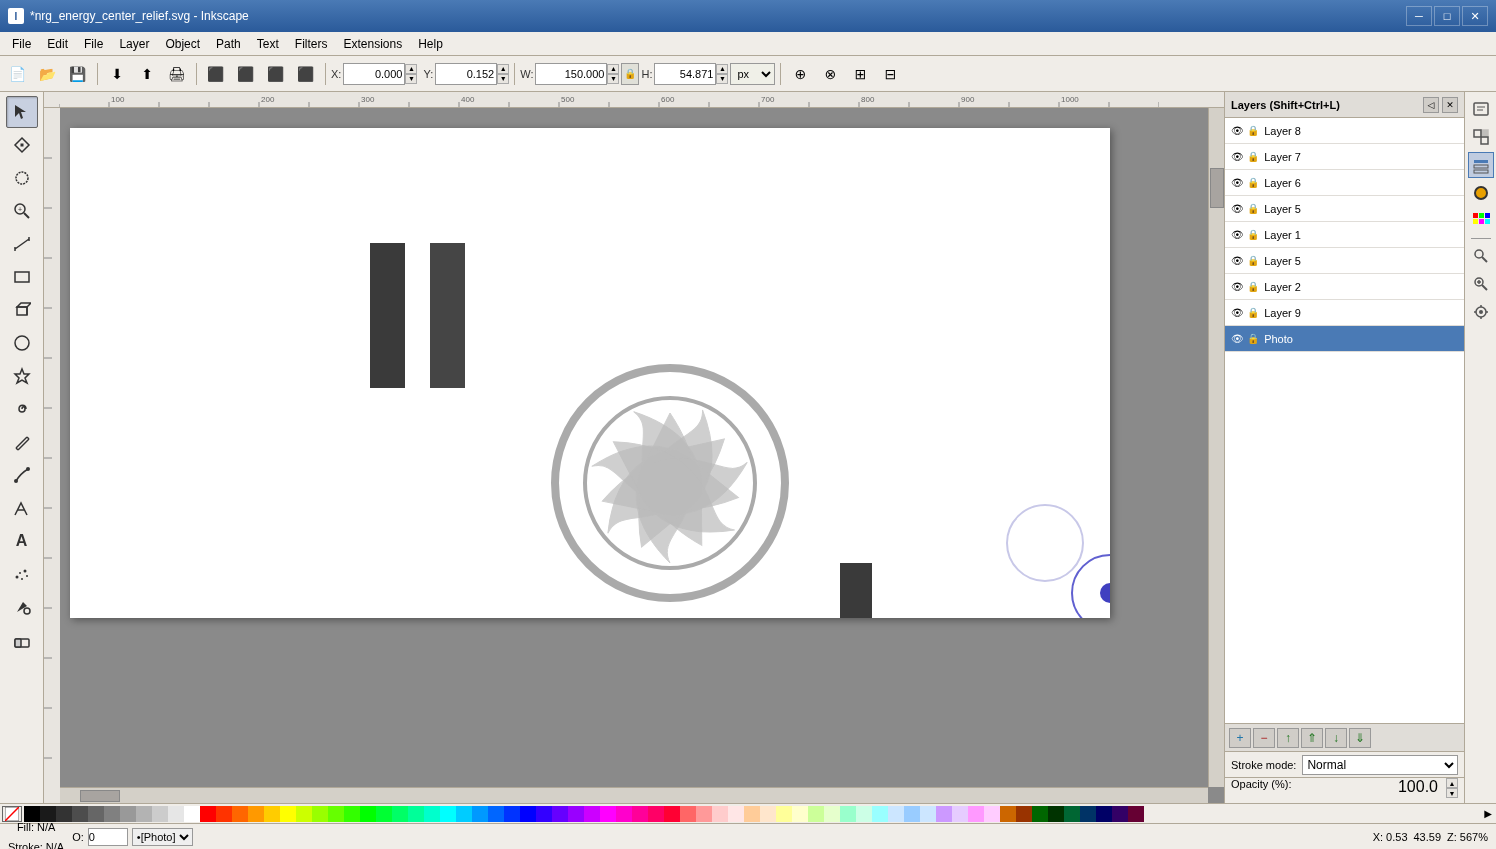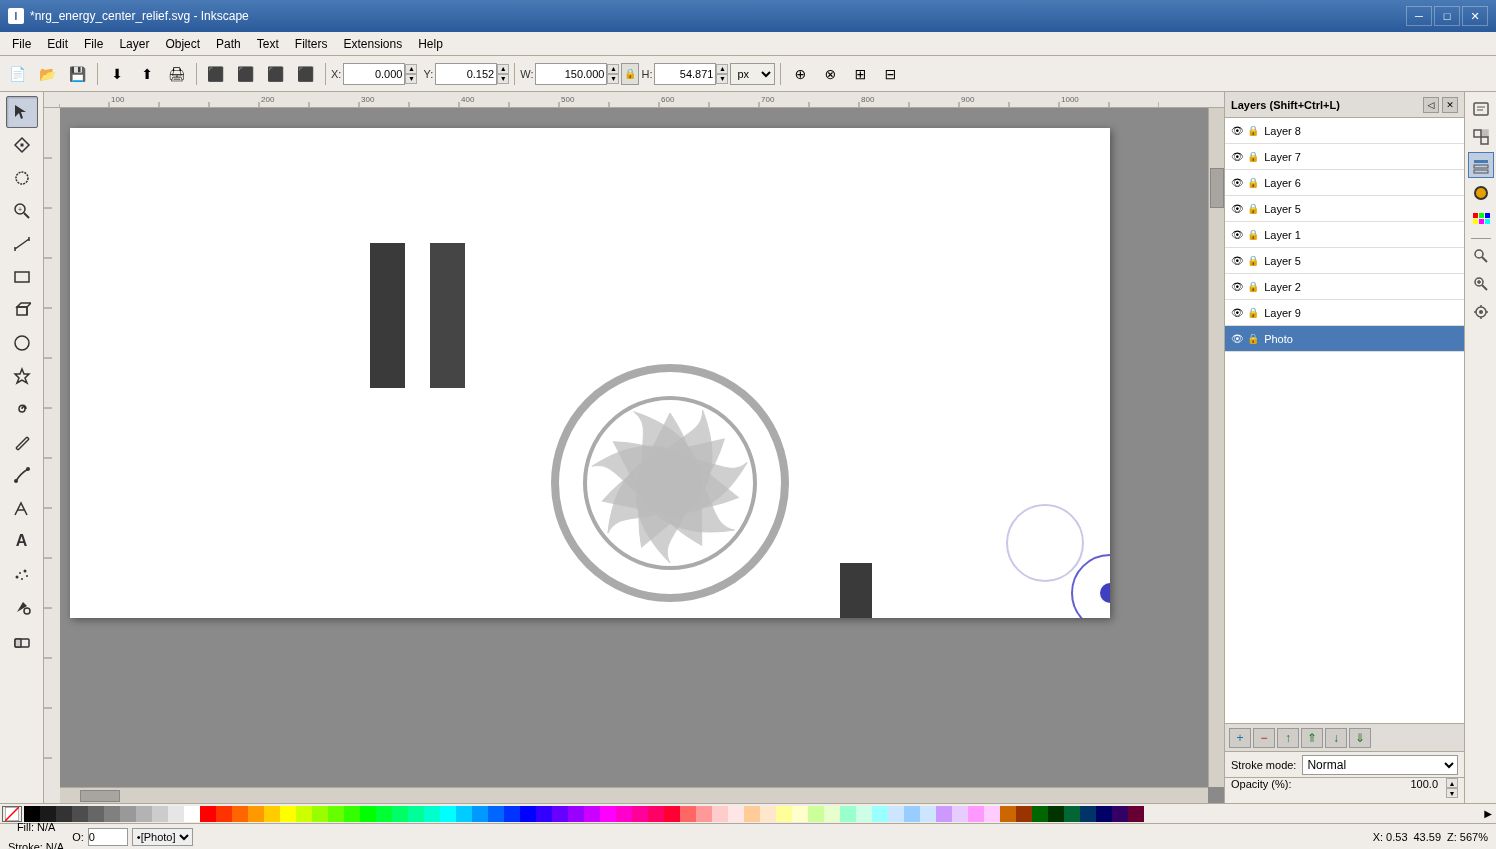--- a/index.html
+++ b/index.html
@@ -219,21 +219,21 @@
     #opacity-row {
       height: 26px;
       display: flex;
       align-items: flex-start;
       padding: 0 6px;
       gap: 6px;
       border-top: 1px solid #b0a898;
       background: #f0ede8;
     }
     #opacity-row label { font-size: 11px; }
-    #opacity-value { font-size: 11px; text-align: right; }
+    #opacity-value { font-size: 16px; text-align: right; }
 
     
     #right-icons {
       width: 32px;
       background: #f0ede8;
       border-left: 1px solid #b0a898;
       display: flex;
       flex-direction: column;
       align-items: center;
       padding: 4px 2px;

